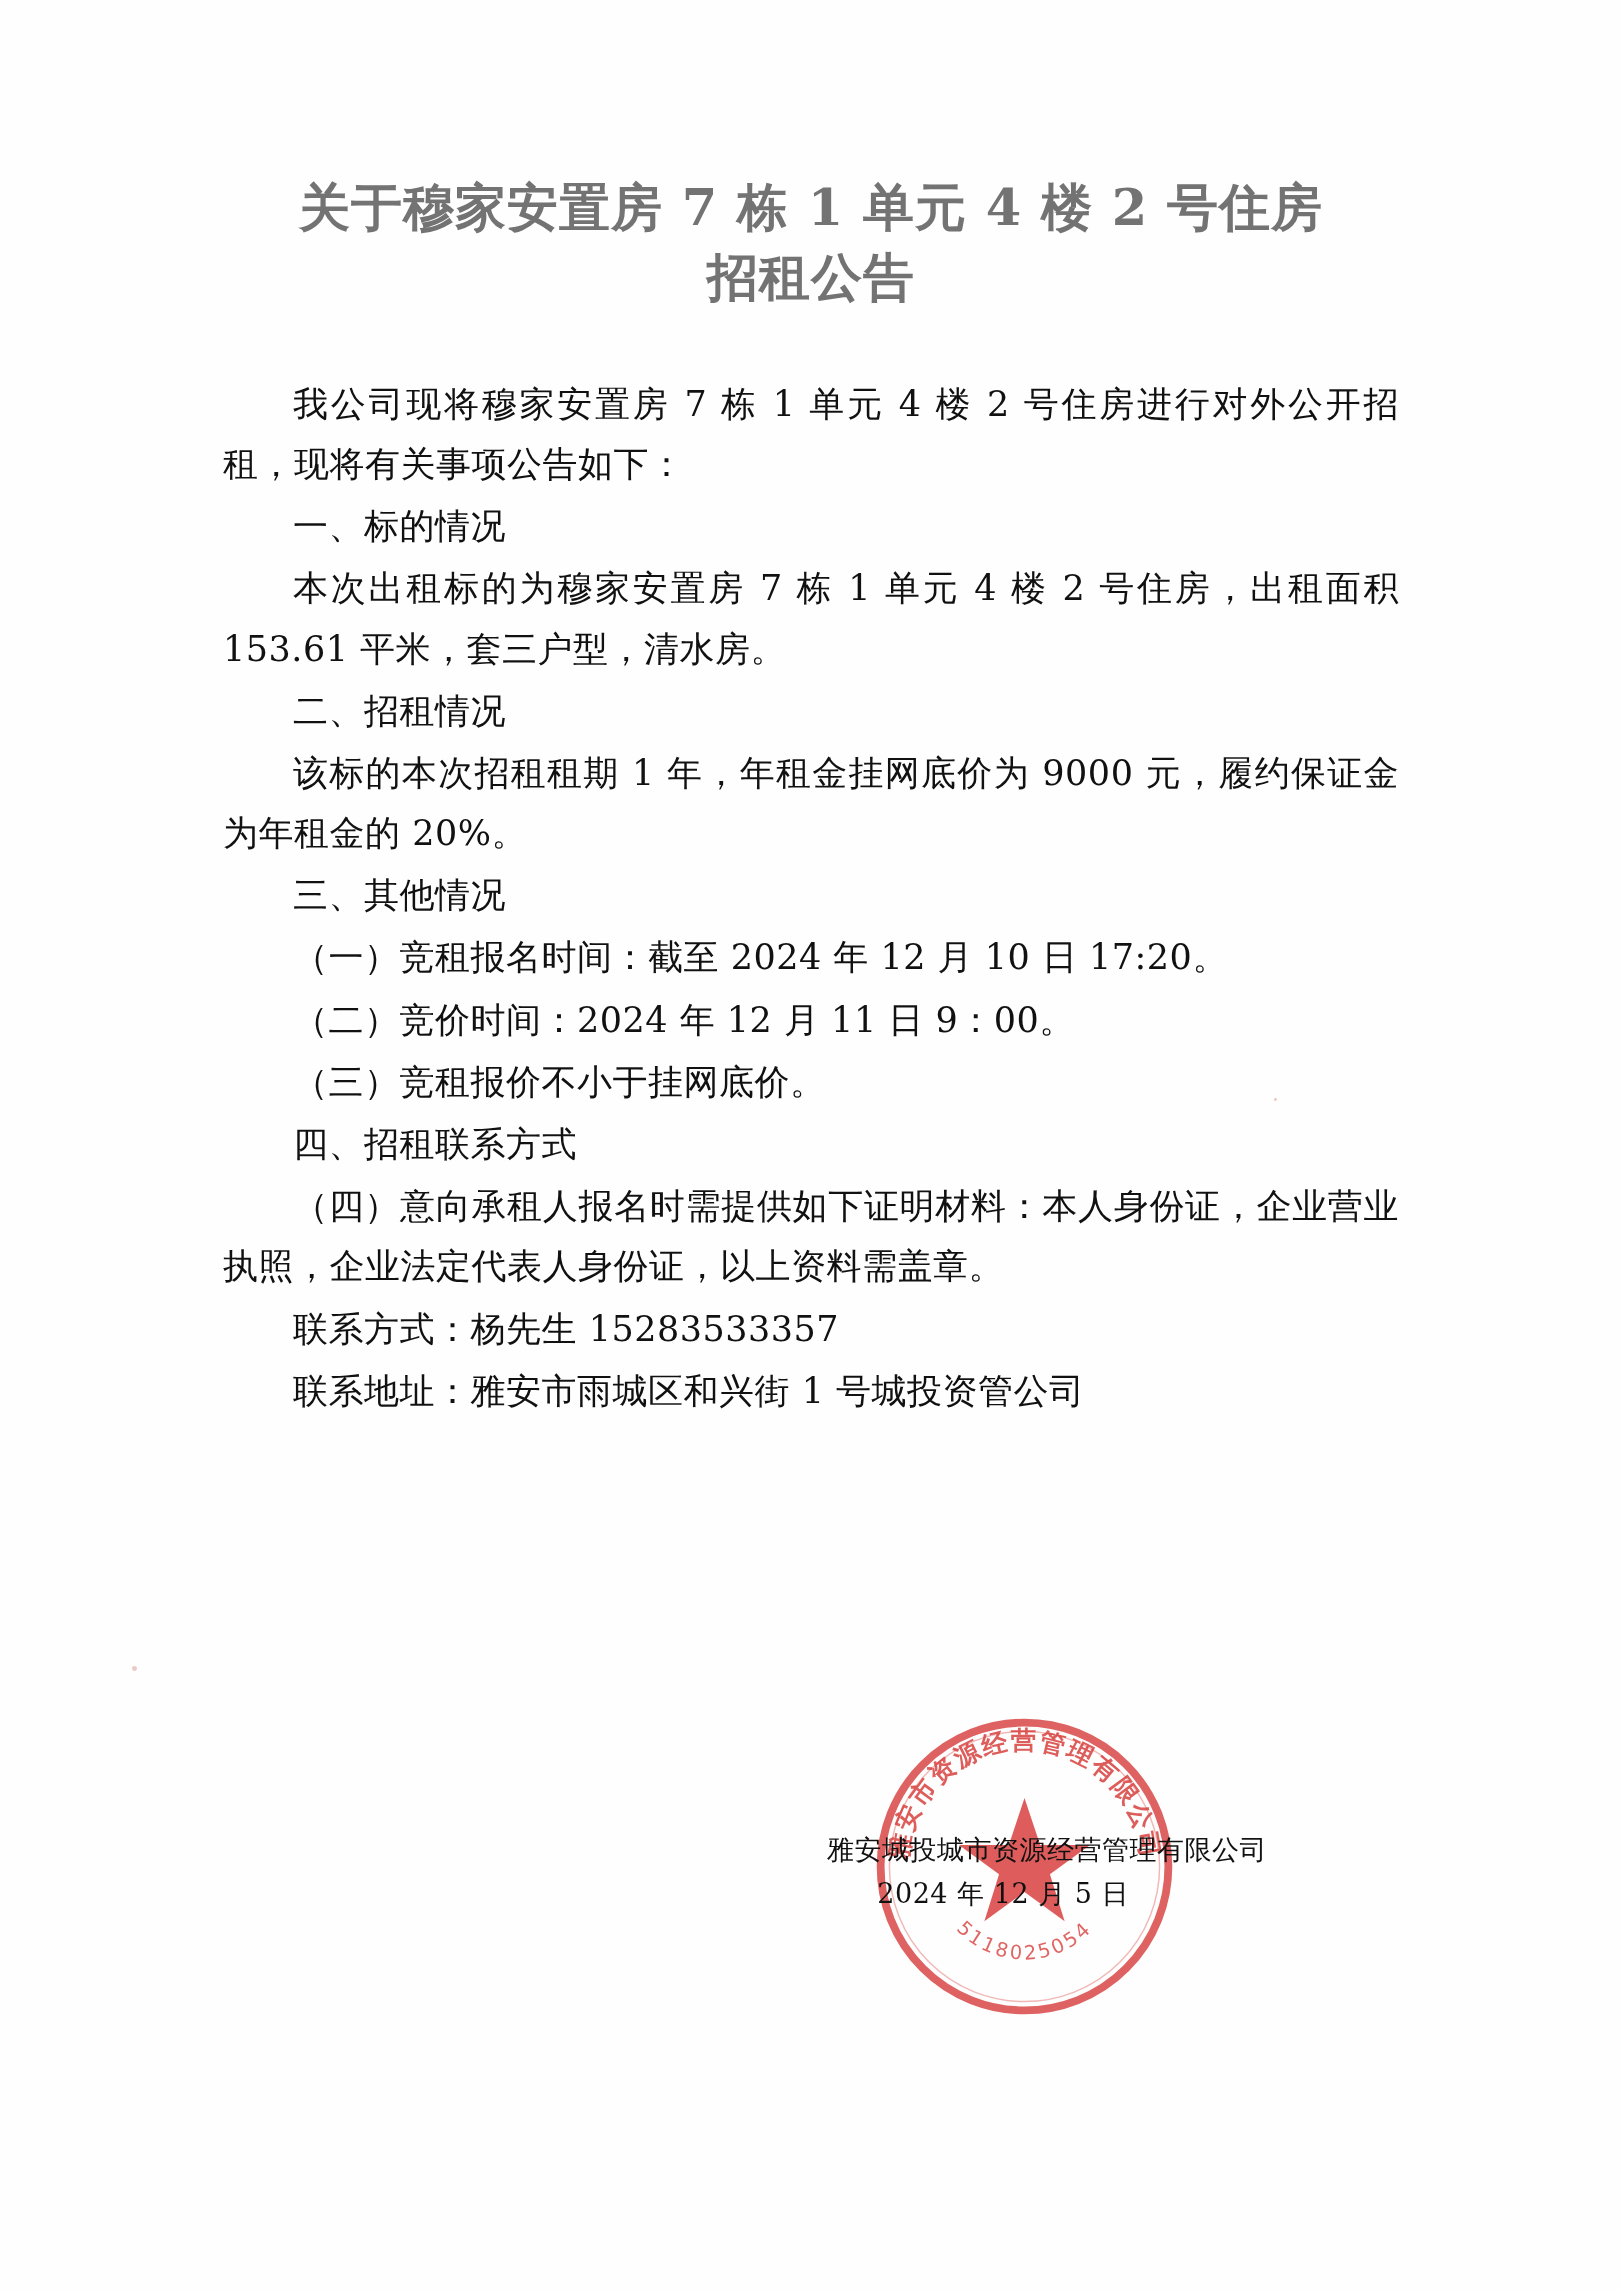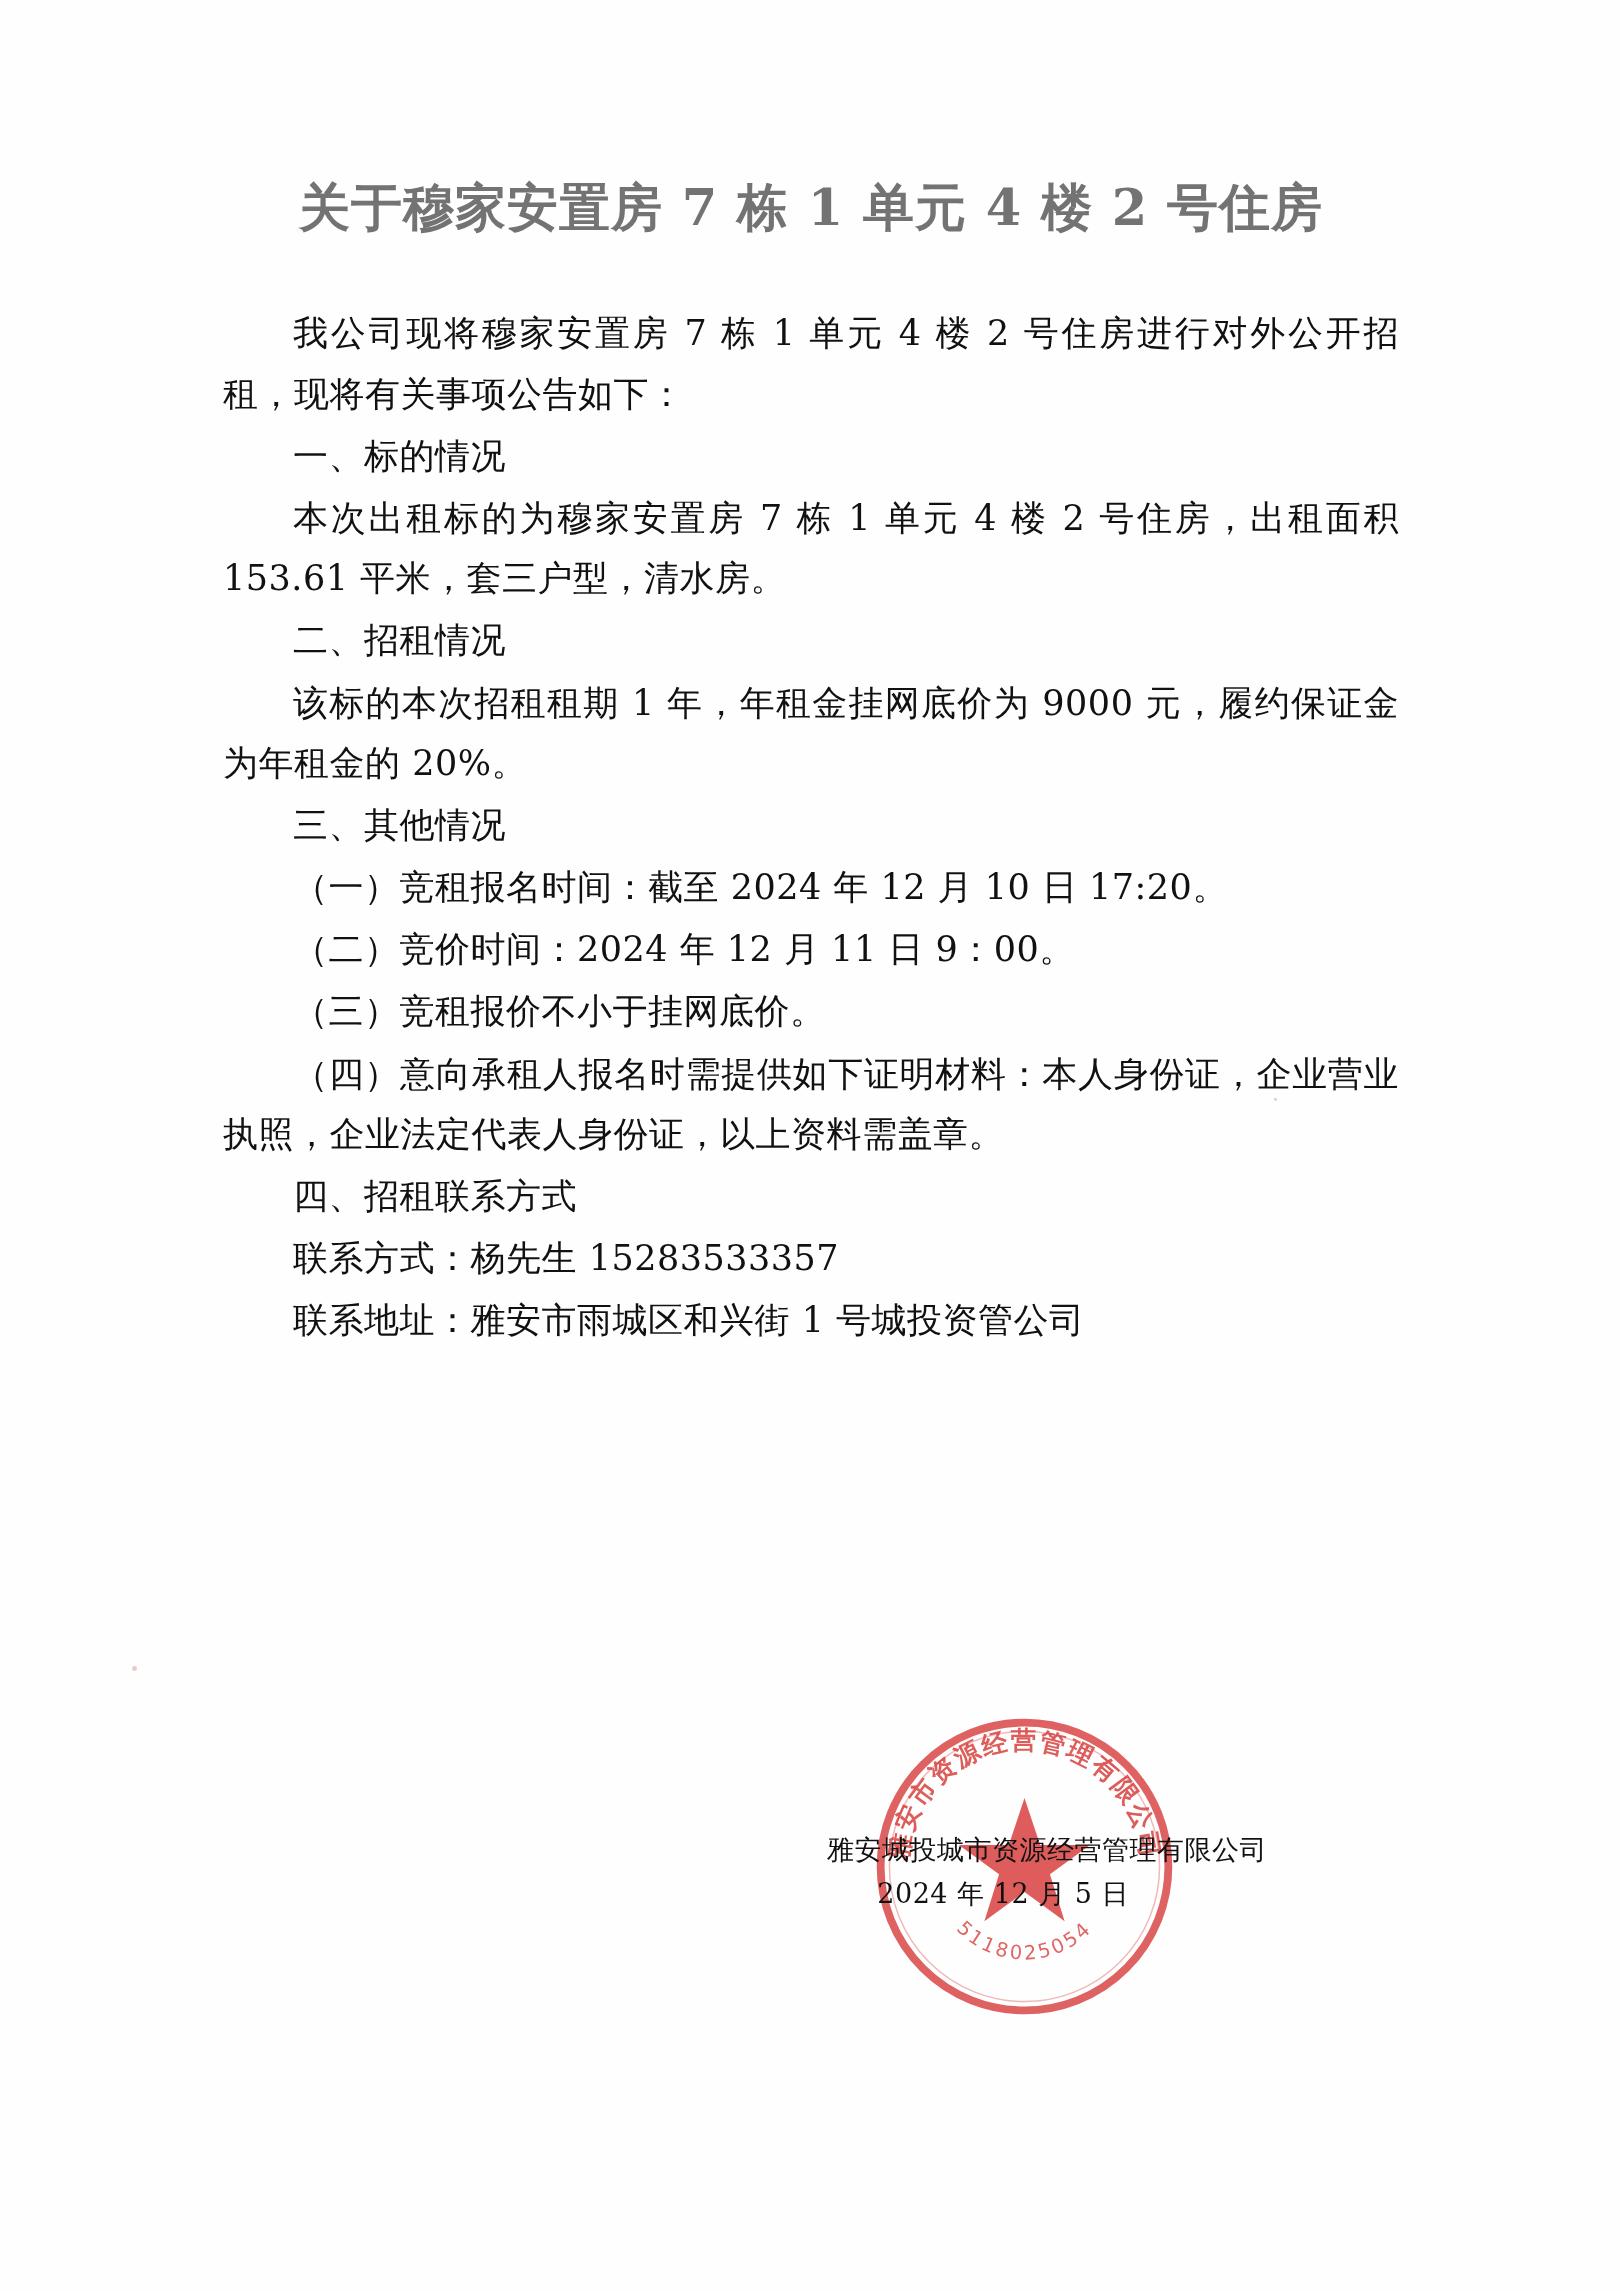--- a/index.html
+++ b/index.html
@@ -93,34 +93,35 @@
 </style>
 </head>
 <body>
 
 <div class="page">
 
   <div class="content">
 
     <h1 class="doc-title">
       <span>关于穆家安置房 7 栋 1 单元 4 楼 2 号住房</span>
+      <span class="line2">招租公告</span>
     </h1>
 
     <div class="body-text">
       <p class="para">我公司现将穆家安置房 7 栋 1 单元 4 楼 2 号住房进行对外公开招租，现将有关事项公告如下：</p>
       <p class="para">一、标的情况</p>
       <p class="para">本次出租标的为穆家安置房 7 栋 1 单元 4 楼 2 号住房，出租面积 153.61 平米，套三户型，清水房。</p>
       <p class="para">二、招租情况</p>
       <p class="para">该标的本次招租租期 1 年，年租金挂网底价为 9000 元，履约保证金为年租金的 20%。</p>
       <p class="para">三、其他情况</p>
       <p class="para">（一）竞租报名时间：截至 2024 年 12 月 10 日 17:20。</p>
       <p class="para">（二）竞价时间：2024 年 12 月 11 日 9：00。</p>
       <p class="para">（三）竞租报价不小于挂网底价。</p>
+      <p class="para">四、招租联系方式</p>
       <p class="para">（四）意向承租人报名时需提供如下证明材料：本人身份证，企业营业执照，企业法定代表人身份证，以上资料需盖章。</p>
-      <p class="para">四、招租联系方式</p>
       <p class="para">联系方式：杨先生 15283533357</p>
       <p class="para">联系地址：雅安市雨城区和兴街 1 号城投资管公司</p>
     </div>
   </div>
 
   <div class="seal">
     <svg width="323" height="323" viewBox="0 0 330 330" xmlns="http://www.w3.org/2000/svg">
       <defs>
         <path id="sealTopArc" d="M 45,165 A 120,120 0 0 1 285,165"></path>
         <path id="sealBottomArc" d="M 70,165 A 95,95 0 0 0 260,165"></path>

